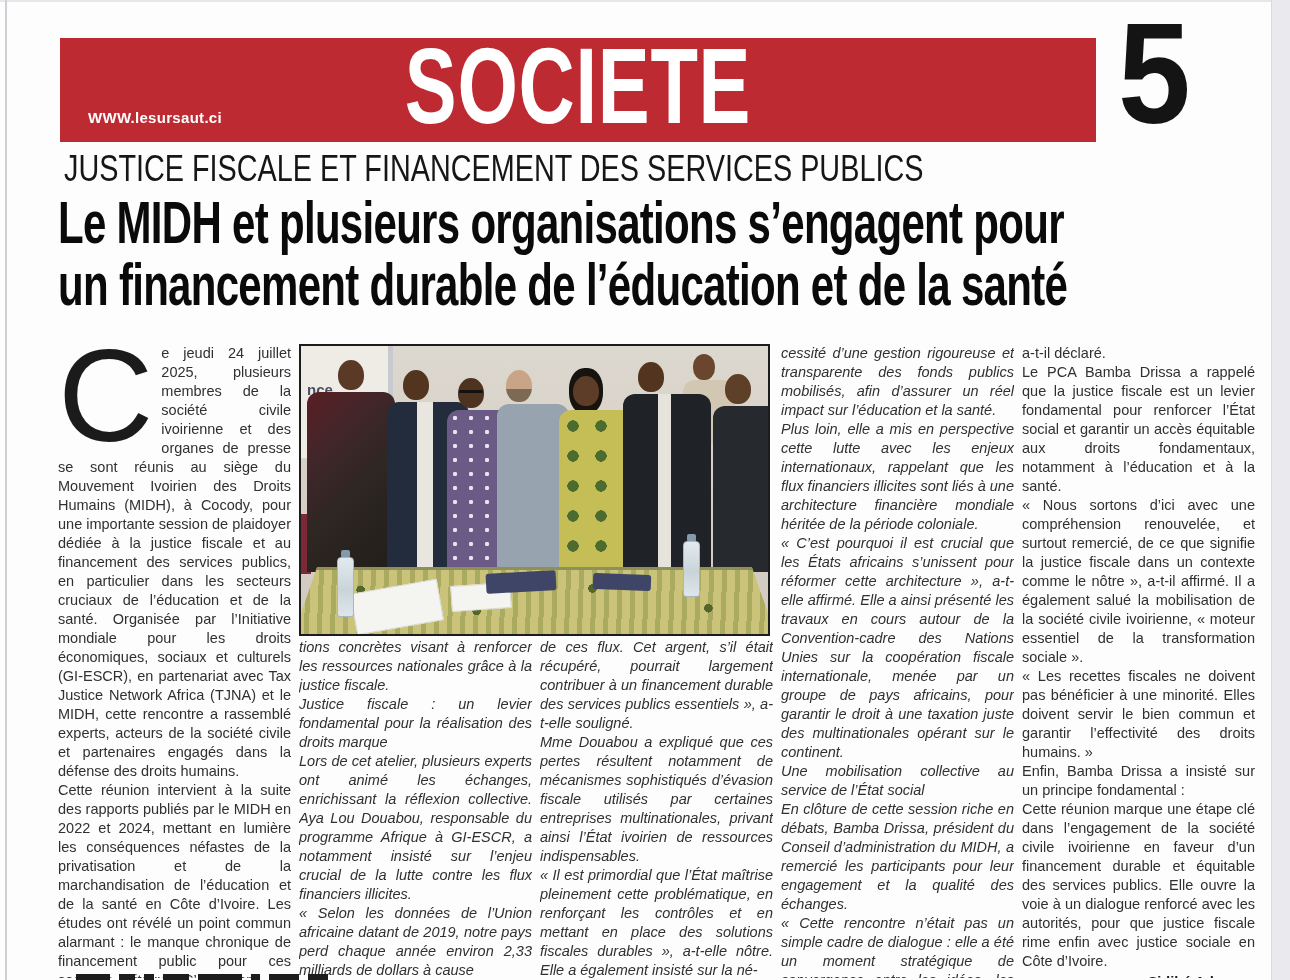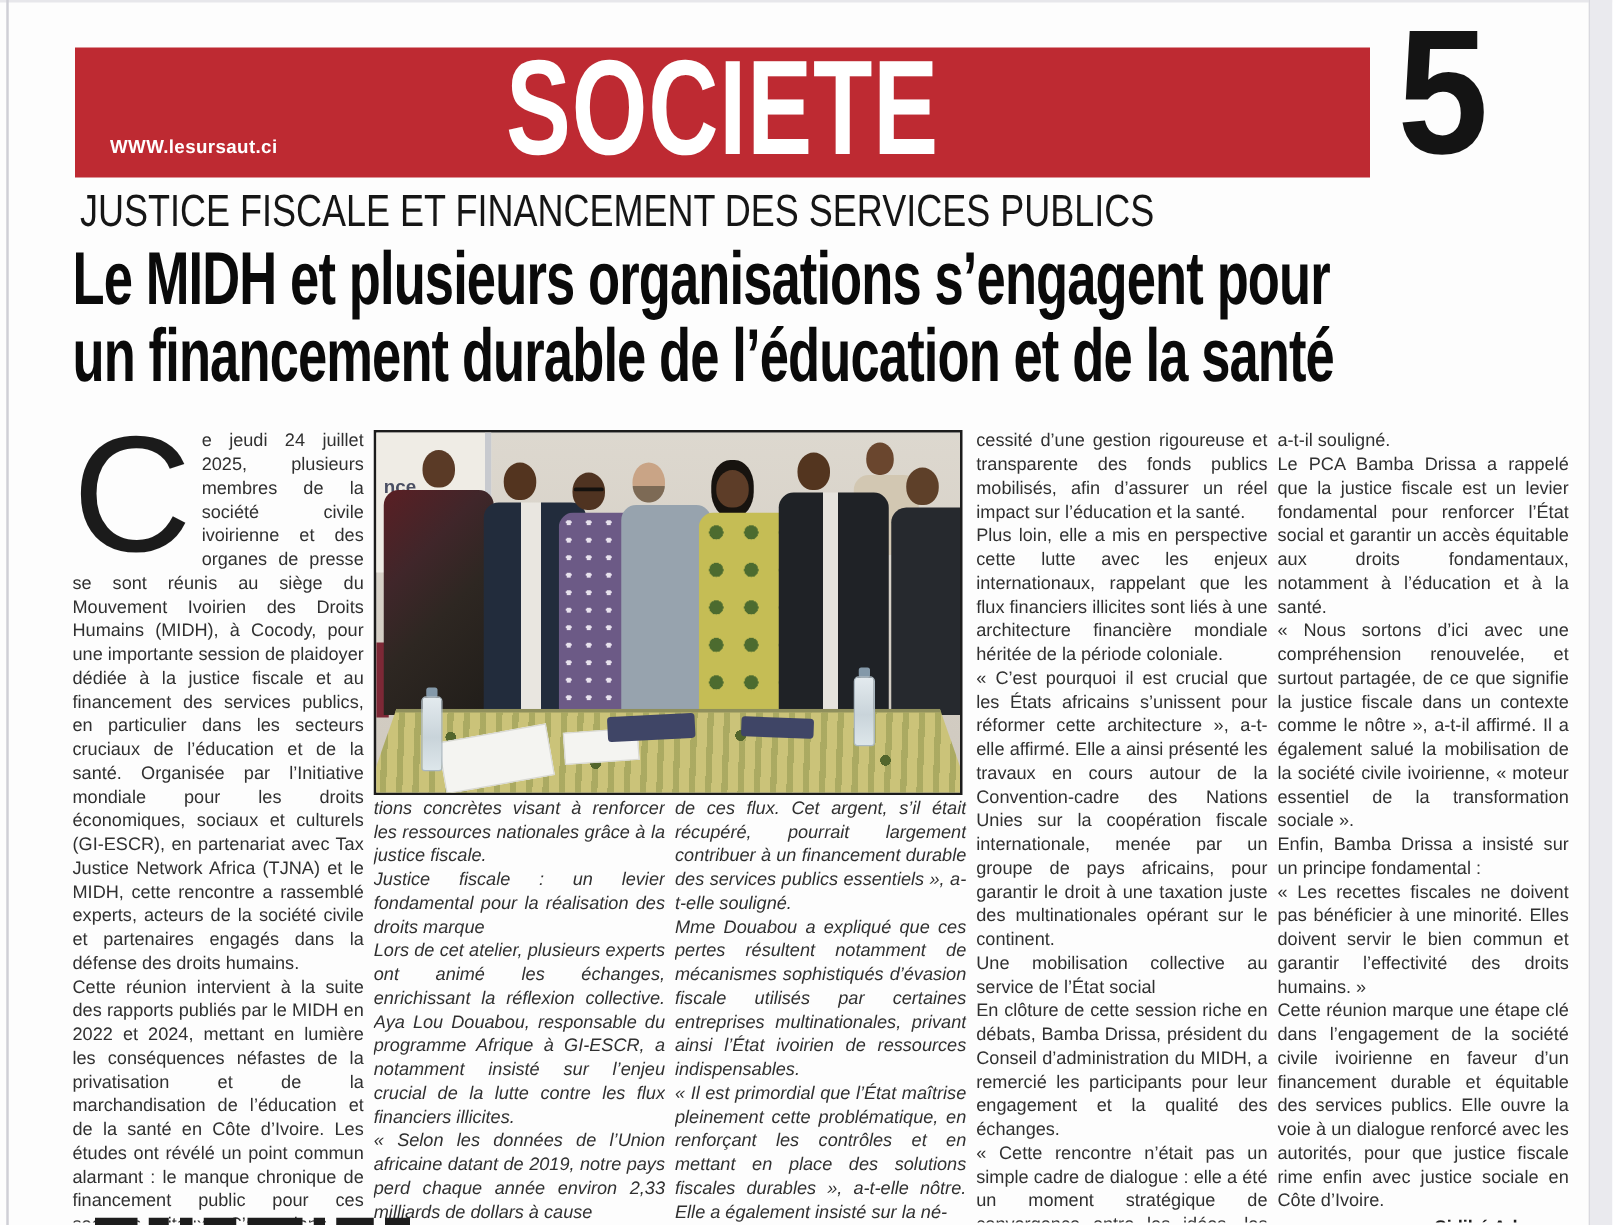--- a/index.html
+++ b/index.html
@@ -159,35 +159,35 @@
     <p>Lors de cet atelier, plusieurs experts ont animé les échanges, enrichissant la réflexion collective. Aya Lou Douabou, responsable du programme Afrique à GI-ESCR, a notamment insisté sur l’enjeu crucial de la lutte contre les flux financiers illicites.</p>
     <p>« Selon les données de l’Union africaine datant de 2019, notre pays perd chaque année environ 2,33 milliards de dollars à cause</p>
   </div>
 
   <div class="col short" style="left:540px;">
     <p>de ces flux. Cet argent, s’il était récupéré, pourrait largement contribuer à un financement durable des services publics essentiels », a-t-elle souligné.</p>
     <p>Mme Douabou a expliqué que ces pertes résultent notamment de mécanismes sophistiqués d’évasion fiscale utilisés par certaines entreprises multinationales, privant ainsi l’État ivoirien de ressources indispensables.</p>
     <p>« Il est primordial que l’État maîtrise pleinement cette problématique, en renforçant les contrôles et en mettant en place des solutions fiscales durables », a-t-elle nôtre. Elle a également insisté sur la né-</p>
   </div>
 
-  <div class="col" style="left:781px;">
+  <div class="col" style="left:781px;font-style:italic;">
     <p>cessité d’une gestion rigoureuse et transparente des fonds publics mobilisés, afin d’assurer un réel impact sur l’éducation et la santé.</p>
     <p>Plus loin, elle a mis en perspective cette lutte avec les enjeux internationaux, rappelant que les flux financiers illicites sont liés à une architecture financière mondiale héritée de la période coloniale.</p>
     <p>« C’est pourquoi il est crucial que les États africains s’unissent pour réformer cette architecture », a-t-elle affirmé. Elle a ainsi présenté les travaux en cours autour de la Convention-cadre des Nations Unies sur la coopération fiscale internationale, menée par un groupe de pays africains, pour garantir le droit à une taxation juste des multinationales opérant sur le continent.</p>
     <p>Une mobilisation collective au service de l’État social</p>
     <p>En clôture de cette session riche en débats, Bamba Drissa, président du Conseil d’administration du MIDH, a remercié les participants pour leur engagement et la qualité des échanges.</p>
     <p>« Cette rencontre n’était pas un simple cadre de dialogue : elle a été un moment stratégique de convergence entre les idées, les expertises et les engagements »,</p>
   </div>
 
   <div class="col" style="left:1022px;">
-    <p>a-t-il souligné.</p>
+    <p>a-t-il déclaré.</p>
     <p>Le PCA Bamba Drissa a rappelé que la justice fiscale est un levier fondamental pour renforcer l’État social et garantir un accès équitable aux droits fondamentaux, notamment à l’éducation et à la santé.</p>
-    <p>« Nous sortons d’ici avec une compréhension renouvelée, et surtout partagée, de ce que signifie la justice fiscale dans un contexte comme le nôtre », a-t-il affirmé. Il a également salué la mobilisation de la société civile ivoirienne, « moteur essentiel de la transformation sociale ».</p>
+    <p>« Nous sortons d’ici avec une compréhension renouvelée, et surtout remercié, de ce que signifie la justice fiscale dans un contexte comme le nôtre », a-t-il affirmé. Il a également salué la mobilisation de la société civile ivoirienne, « moteur essentiel de la transformation sociale ».</p>
+    <p>« Les recettes fiscales ne doivent pas bénéficier à une minorité. Elles doivent servir le bien commun et garantir l’effectivité des droits humains. »</p>
     <p>Enfin, Bamba Drissa a insisté sur un principe fondamental :</p>
-    <p>« Les recettes fiscales ne doivent pas bénéficier à une minorité. Elles doivent servir le bien commun et garantir l’effectivité des droits humains. »</p>
     <p>Cette réunion marque une étape clé dans l’engagement de la société civile ivoirienne en faveur d’un financement durable et équitable des services publics. Elle ouvre la voie à un dialogue renforcé avec les autorités, pour que justice fiscale rime enfin avec justice sociale en Côte d’Ivoire.</p>
     <p class="author">Sidibé Adama</p>
   </div>
 
   <div class="cutoff">
     <i style="width:34px"></i><i style="width:16px"></i><i style="width:10px"></i><i style="width:26px"></i><i style="width:44px"></i><i style="width:9px"></i><i style="width:30px"></i><i style="width:20px"></i>
   </div>
 </div>
 
 </body></html>

